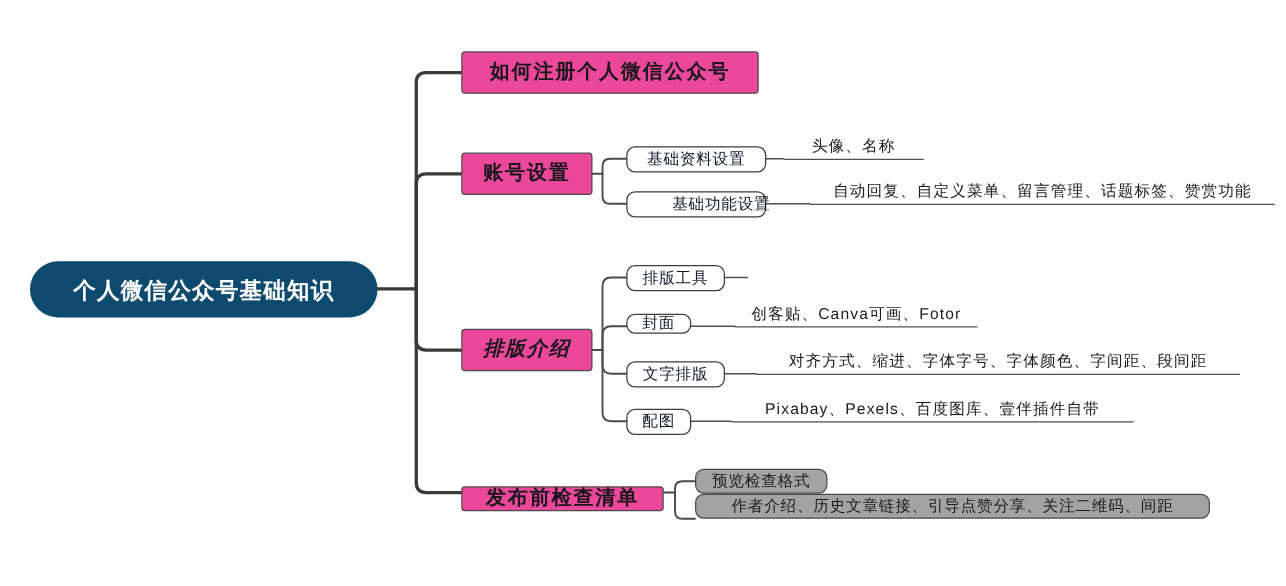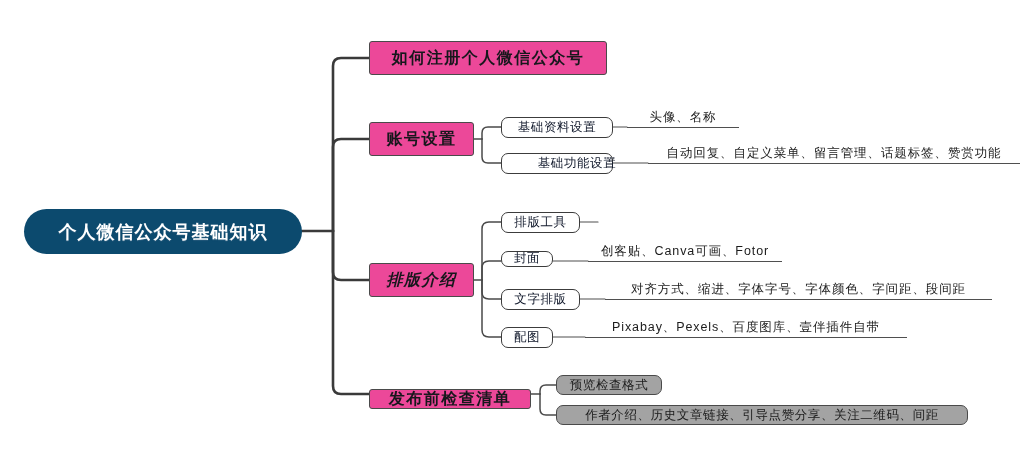--- a/index.html
+++ b/index.html
@@ -194,17 +194,17 @@
     <span>配图</span>
   </div>
   <div class="leaf-line" style="left:585px; top:315px; width:322px; height:23px;">
     <span class="leaf-text">Pixabay、Pexels、百度图库、壹伴插件自带</span>
   </div>
 
   <div class="node node-leafbox" style="left:556px; top:375px; width:106px; height:20px;">
     <span>预览检查格式</span>
   </div>
 
-  <div class="node node-leafbox" style="left:556px; top:405px; width:412px; height:20px;">
+  <div class="node node-leafbox" style="left:556px; top:395px; width:412px; height:20px;">
     <span>作者介绍、历史文章链接、引导点赞分享、关注二维码、间距</span>
   </div>
 
 </div>
 
 </body></html>

